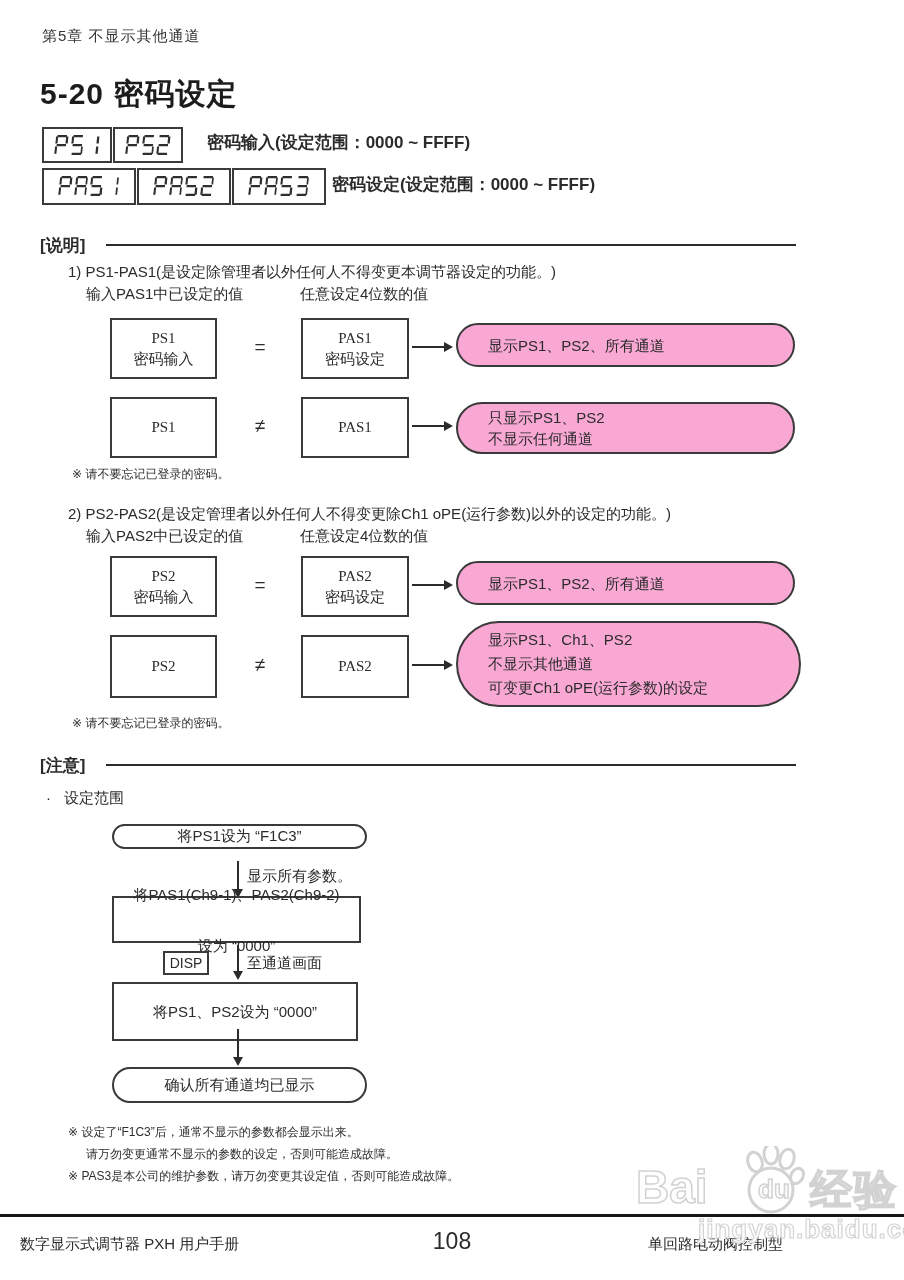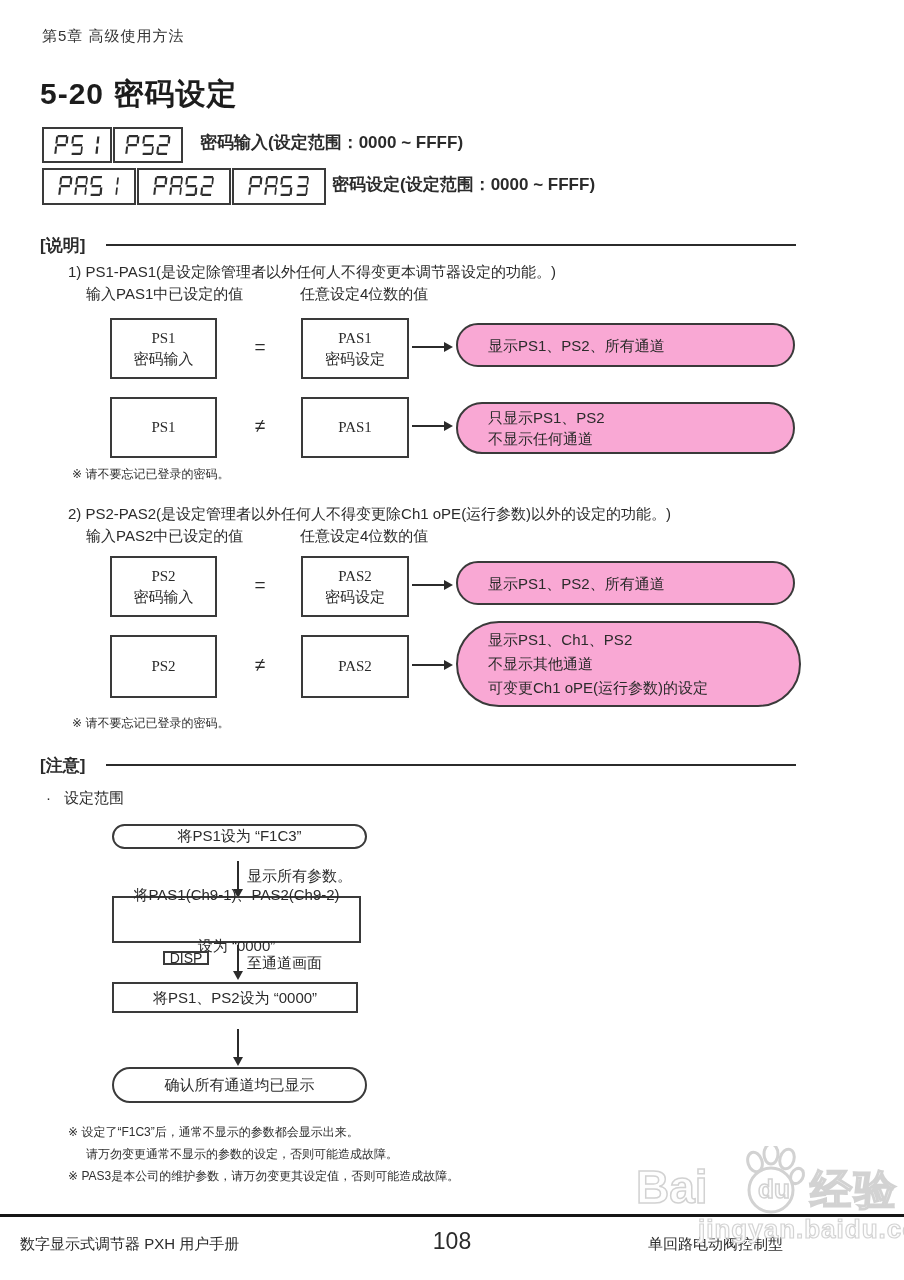--- a/index.html
+++ b/index.html
@@ -33,21 +33,21 @@
   .note{font-size:12px;color:#2f2f2f;}
   .footer-line{height:3px;background:#161616;}
   .wm{color:#fefefe;-webkit-text-stroke:1.5px #d2d2d2;font-weight:700;user-select:none;}
   .wm-url{color:#fdfdfd;-webkit-text-stroke:1.2px #d4d4d4;font-weight:700;letter-spacing:1px;user-select:none;}
 </style>
 </head>
 <body>
 
 <div id="page">
 
-  <div class="abs chapter" style="left:42px;top:27px;">第5章  高级使用方法</div>
+  <div class="abs chapter" style="left:42px;top:27px;">第5章  不显示其他通道</div>
   <div class="abs title" style="left:40px;top:74px;">5-20 密码设定</div>
 
   <div class="abs segbox" style="left:42px;top:127px;width:66px;height:32px;">
       <span class="segchar" style="display: flex; gap: 3px;">
         <svg width="12.6" height="20.1" viewBox="0 0 12.6 20.1">
           <rect x="1.6" y="0" width="9.4" height="2.3" fill="#2e2e2e"></rect>
           <rect x="10.3" y="1.4" width="2.3" height="7.2" fill="#2e2e2e"></rect>
           <rect x="0" y="1.4" width="2.3" height="7.2" fill="#2e2e2e"></rect>
           <rect x="1.6" y="8.9" width="9.4" height="2.3" fill="#2e2e2e"></rect>
           <rect x="0" y="11.5" width="2.3" height="7.2" fill="#2e2e2e"></rect>
@@ -83,21 +83,21 @@
         </svg>
         <svg width="12.6" height="20.1" viewBox="0 0 12.6 20.1">
           <rect x="1.6" y="0" width="9.4" height="2.3" fill="#2e2e2e"></rect>
           <rect x="10.3" y="1.4" width="2.3" height="7.2" fill="#2e2e2e"></rect>
           <rect x="1.6" y="8.9" width="9.4" height="2.3" fill="#2e2e2e"></rect>
           <rect x="0" y="11.5" width="2.3" height="7.2" fill="#2e2e2e"></rect>
           <rect x="1.6" y="17.8" width="9.4" height="2.3" fill="#2e2e2e"></rect>
         </svg>
       </span>
     </div>
-  <div class="abs t17b" style="left:200px;top:127px;line-height:32px;">密码输入(设定范围：0000 ~ FFFF)</div>
+  <div class="abs t17b" style="left:207px;top:127px;line-height:32px;">密码输入(设定范围：0000 ~ FFFF)</div>
 
   <div class="abs segbox" style="left:42px;top:168px;width:90px;height:33px;">
       <span class="segchar" style="display: flex; gap: 3px;">
         <svg width="12.6" height="20.1" viewBox="0 0 12.6 20.1">
           <rect x="1.6" y="0" width="9.4" height="2.3" fill="#2e2e2e"></rect>
           <rect x="10.3" y="1.4" width="2.3" height="7.2" fill="#2e2e2e"></rect>
           <rect x="0" y="1.4" width="2.3" height="7.2" fill="#2e2e2e"></rect>
           <rect x="1.6" y="8.9" width="9.4" height="2.3" fill="#2e2e2e"></rect>
           <rect x="0" y="11.5" width="2.3" height="7.2" fill="#2e2e2e"></rect>
         </svg>
@@ -268,24 +268,24 @@
 
   <div class="abs flowpill" style="left:112px;top:824px;width:255px;height:25px;">将PS1设为 “F1C3”</div>
   <div class="abs arrow-v" style="left:237px;top:861px;height:28px;"></div>
   <div class="abs t15" style="left:247px;top:866px;">显示所有参数。</div>
 
   <div class="abs flowrect" style="left:112px;top:896px;width:249px;height:47px;">
     <div>将PAS1(Ch9-1)、PAS2(Ch9-2)</div>
     <div>设为 “0000”</div>
   </div>
   <div class="abs arrow-v" style="left:237px;top:945px;height:26px;"></div>
-  <div class="abs dispkey" style="left:163px;top:951px;width:46px;height:14px;">DISP</div>
+  <div class="abs dispkey" style="left:163px;top:951px;width:46px;height:24px;">DISP</div>
   <div class="abs t15" style="left:247px;top:953px;">至通道画面</div>
 
-  <div class="abs flowrect" style="left:112px;top:982px;width:246px;height:31px;">将PS1、PS2设为 “0000”</div>
+  <div class="abs flowrect" style="left:112px;top:982px;width:246px;height:59px;">将PS1、PS2设为 “0000”</div>
   <div class="abs arrow-v" style="left:237px;top:1029px;height:28px;"></div>
 
   <div class="abs flowpill" style="left:112px;top:1067px;width:255px;height:36px;">确认所有通道均已显示</div>
 
   <div class="abs note" style="left:68px;top:1124px;">※ 设定了“F1C3”后，通常不显示的参数都会显示出来。</div>
   <div class="abs note" style="left:86px;top:1146px;">请万勿变更通常不显示的参数的设定，否则可能造成故障。</div>
   <div class="abs note" style="left:68px;top:1168px;">※ PAS3是本公司的维护参数，请万勿变更其设定值，否则可能造成故障。</div>
 
   <div class="abs" style="left:632px;top:1146px;width:272px;height:70px;">
     <span class="wm" style="position:absolute;left:4px;top:14px;font-size:46px;">Bai</span>

